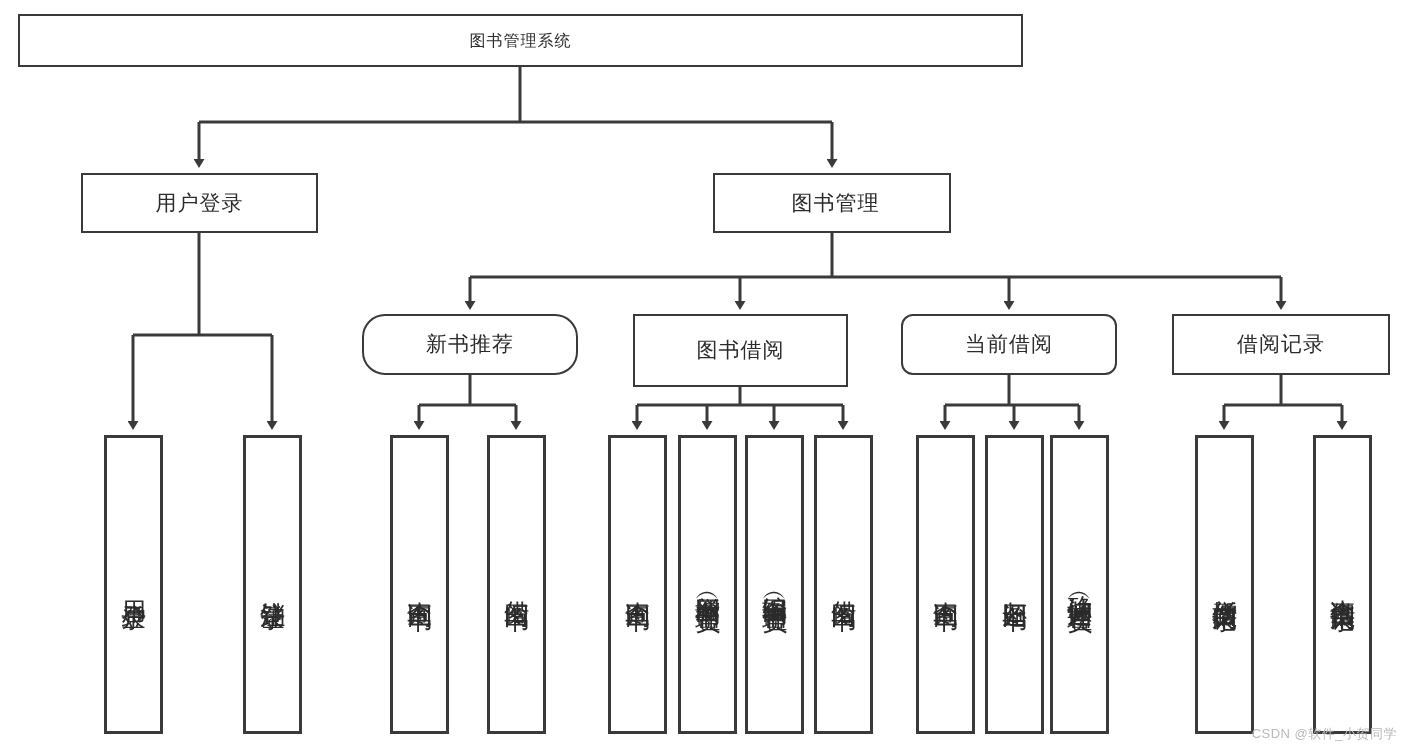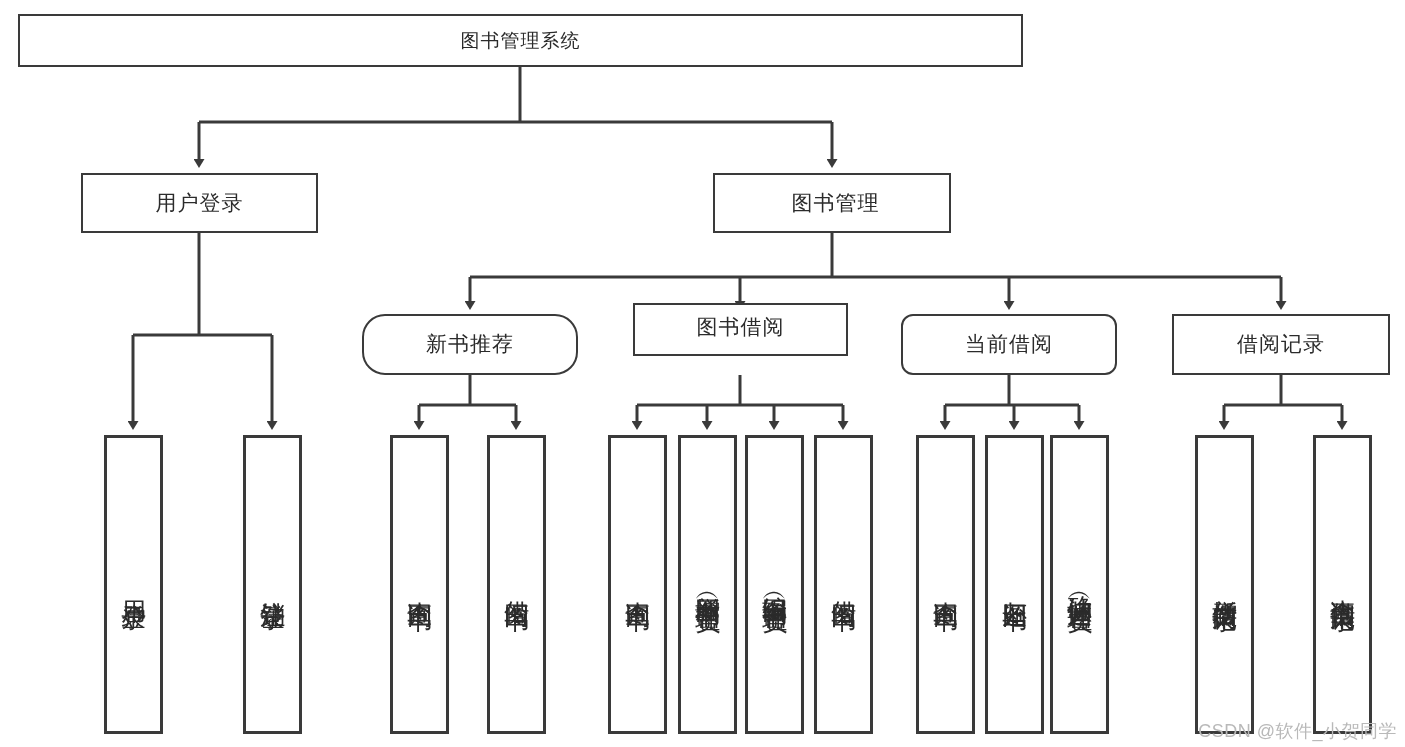--- a/index.html
+++ b/index.html
@@ -1,24 +1,24 @@
 <!DOCTYPE html>
 <html><head>
 <meta charset="utf-8">
 <style>
   html,body{margin:0;padding:0;background:#ffffff;}
   body{width:1405px;height:747px;font-family:"Liberation Sans","DejaVu Sans",sans-serif;overflow:hidden;}
   #stage{position:relative;width:1405px;height:747px;background:#fff;}
   svg#wires{position:absolute;left:0;top:0;width:1405px;height:747px;}
   .node{position:absolute;box-sizing:border-box;background:#ffffff;border:2px solid #3a3a3a;display:flex;align-items:center;justify-content:center;}
   .node .lbl{color:#2b2b2b;font-size:21px;line-height:1.25;letter-spacing:1px;white-space:nowrap;}
-  .node.root .lbl{font-size:19px;}
+  .node.root .lbl{font-size:16px;}
   .node.leaf{border-width:3px;}
   .node.leaf .lbl{writing-mode:vertical-rl;text-orientation:upright;font-size:25px;line-height:1.18;letter-spacing:2px;white-space:normal;text-align:center;max-height:270px;}
-  .watermark{position:absolute;right:8px;bottom:4px;color:#b9b9b9;font-size:18px;letter-spacing:.5px;white-space:nowrap;}
+  .watermark{position:absolute;right:8px;bottom:4px;color:#b9b9b9;font-size:13px;letter-spacing:.5px;white-space:nowrap;}
 </style>
 </head>
 <body>
 
 <div id="stage">
 
   <svg id="wires" viewBox="0 0 1405 747">
     <defs>
       <marker id="arrow" markerWidth="10" markerHeight="11" refX="1" refY="5.5" orient="auto" markerUnits="userSpaceOnUse">
         <path d="M0,0 L9,5.5 L0,11 z" fill="#3a3a3a"></path>
@@ -75,21 +75,21 @@
   <div class="node" style="left:81px;top:173px;width:237px;height:60px;">
     <span class="lbl">用户登录</span>
   </div>
   <div class="node" style="left:713px;top:173px;width:238px;height:60px;padding-left:7px;">
     <span class="lbl">图书管理</span>
   </div>
 
   <div class="node" style="left:362px;top:314px;width:216px;height:61px;border-radius:23px;">
     <span class="lbl">新书推荐</span>
   </div>
-  <div class="node" style="left:633px;top:303px;width:215px;height:53px;font-family:Liberation Mono, monospace;">
+  <div class="node" style="left:633px;top:314px;width:215px;height:73px;">
     <span class="lbl">图书借阅</span>
   </div>
   <div class="node" style="left:901px;top:314px;width:216px;height:61px;border-radius:12px;">
     <span class="lbl">当前借阅</span>
   </div>
   <div class="node" style="left:1172px;top:314px;width:218px;height:61px;">
     <span class="lbl">借阅记录</span>
   </div>
 
   <div class="node leaf" style="left:104px;top:435px;width:59px;height:299px;">

